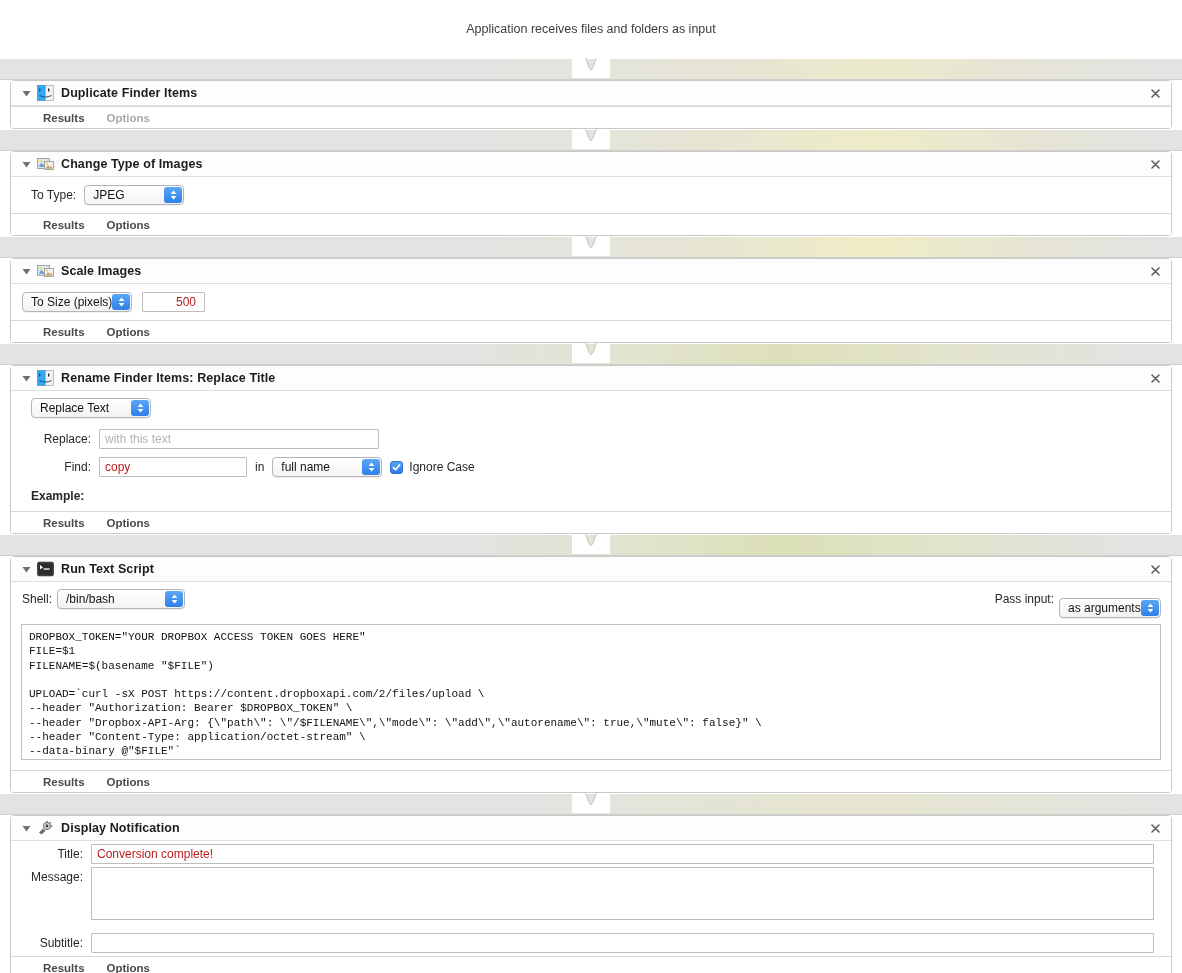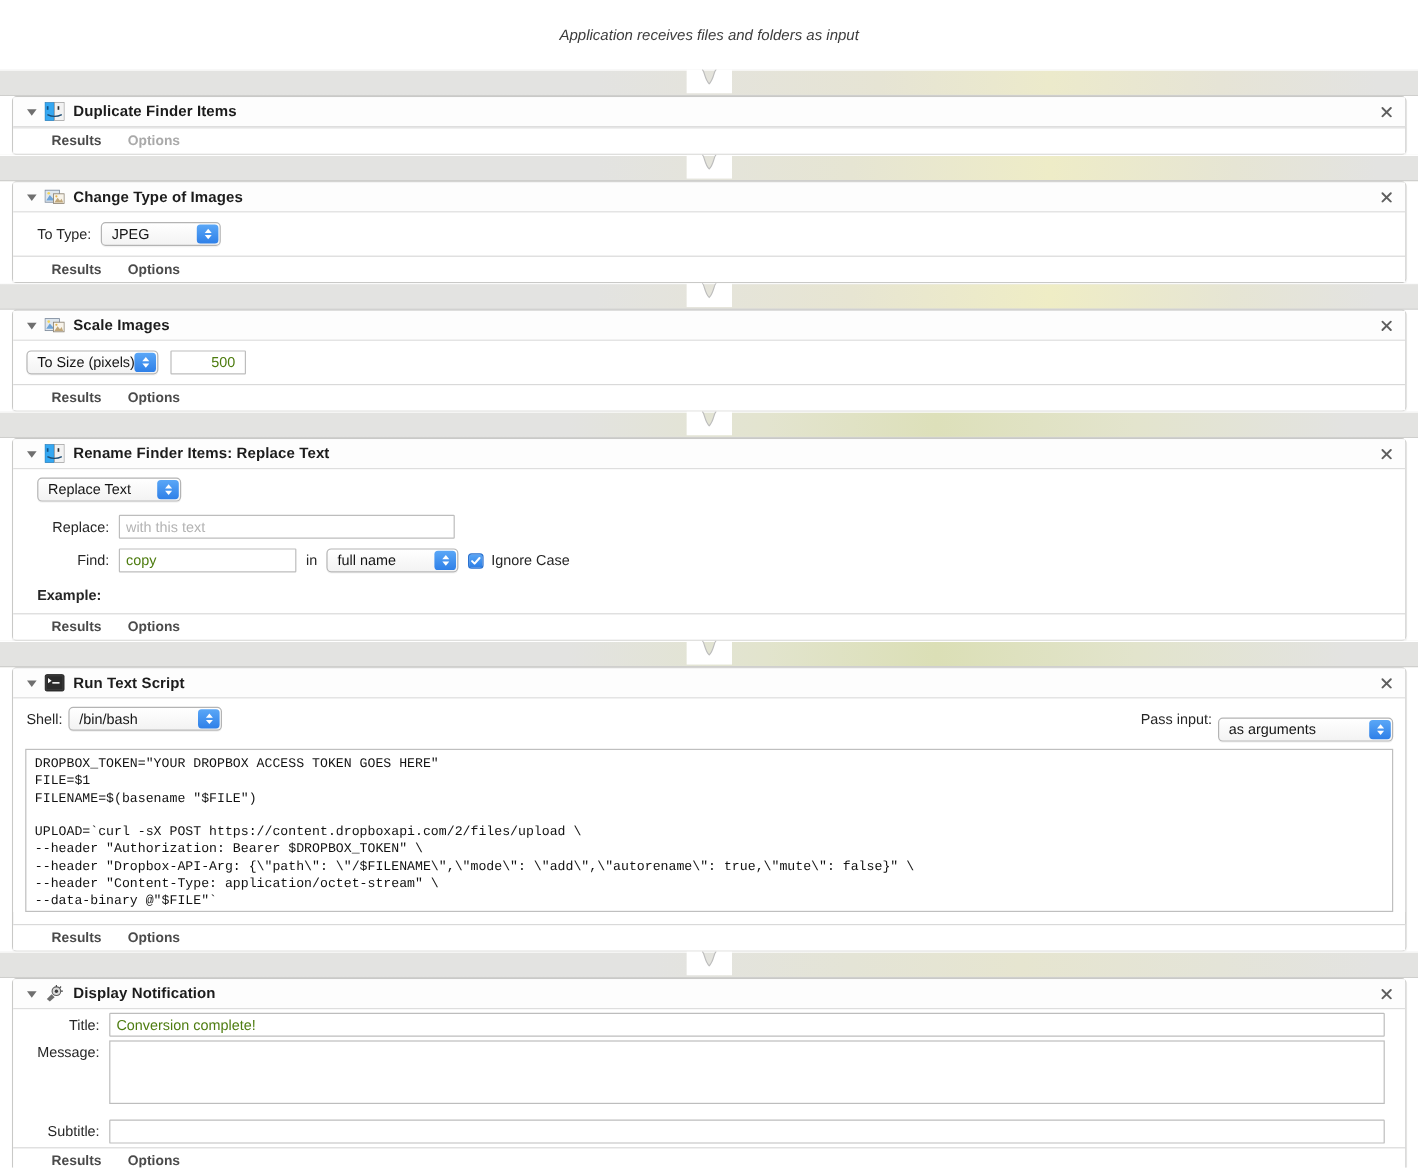--- a/index.html
+++ b/index.html
@@ -13,21 +13,20 @@
   }
   #root { position: relative; width: 1182px; height: 973px; background:#ffffff; }
 
   
   .top-banner {
     height: 58px;
     display: flex; align-items: center; justify-content: center;
     background: #ffffff;
     font-size: 12.5px;
     color: #3c3c3c;
-    font-style: italic;
   }
 
   
   .sep {
     position: relative;
     height: 22px;
     background: #e3e3e1;
     border-top: 1px solid #ffffff;
     border-bottom: 1px solid #cfcfcd;
   }
@@ -133,21 +132,21 @@
   }
   .popup .arrows svg { display:block; }
 
   
   .tfield {
     height: 20px;
     background: #ffffff;
     border: 1px solid #bdbdbd;
     border-radius: 1px;
     font-size: 12px;
-    color: #4d7c0f;
+    color: #b91c1c;
     padding: 0 5px;
     display: flex; align-items: center;
     font-family: "Liberation Sans", sans-serif;
     overflow: hidden;
     white-space: nowrap;
   }
   .tfield.num { justify-content: flex-end; padding-right: 8px; }
   .tfield.ph { color: #b3b3b3; }
 
   
@@ -364,21 +363,21 @@
       </span>
       <span class="act-icon">
         <svg viewBox="0 0 17 16">
           <rect x="0.5" y="0.5" width="7.6" height="15" fill="#35a8f2" stroke="#2b7fb9" stroke-width="0.6"></rect>
           <rect x="8.4" y="0.5" width="8.1" height="15" fill="#f2f2f2" stroke="#9a9a9a" stroke-width="0.6"></rect>
           <rect x="2" y="3.5" width="1.4" height="3" fill="#0e4f84"></rect>
           <rect x="11" y="3.5" width="1.4" height="3" fill="#2b2b2b"></rect>
           <path d="M2.5,10.5 Q8.5,13.6 14.5,10.5" fill="none" stroke="#1b4b73" stroke-width="1"></path>
         </svg>
       </span>
-      <span class="act-title">Rename Finder Items: Replace Text</span>
+      <span class="act-title">Rename Finder Items: Replace Title</span>
       <span class="close-x">
         <svg width="9" height="9" viewBox="0 0 9 9">
             <path d="M1,1 L8,8 M8,1 L1,8" stroke="#5f5f5f" stroke-width="1.6" stroke-linecap="round"></path>
           </svg>
       </span>
     </div>
     <div class="action-body">
       <div class="row" style="height:34px;padding-left:20px;">
         <span class="popup" style="width:120px;">
           <span>Replace Text</span>
@@ -467,21 +466,21 @@
           <span>/bin/bash</span>
           <span class="arrows">
             <svg width="9" height="12" viewBox="0 0 9 12">
               <polygon points="4.5,1.6 7.4,5.1 1.6,5.1" fill="#ffffff"></polygon>
               <polygon points="4.5,10.4 7.4,6.9 1.6,6.9" fill="#ffffff"></polygon>
             </svg>
           </span>
         </span>
         <span style="flex:1 1 auto;"></span>
         <span class="lbl">Pass input:</span>
-        <span class="popup" style="width:146px;margin-top:17px;">
+        <span class="popup" style="width:102px;margin-top:17px;">
           <span>as arguments</span>
           <span class="arrows">
             <svg width="9" height="12" viewBox="0 0 9 12">
               <polygon points="4.5,1.6 7.4,5.1 1.6,5.1" fill="#ffffff"></polygon>
               <polygon points="4.5,10.4 7.4,6.9 1.6,6.9" fill="#ffffff"></polygon>
             </svg>
           </span>
         </span>
       </div>
       <div class="codearea">

